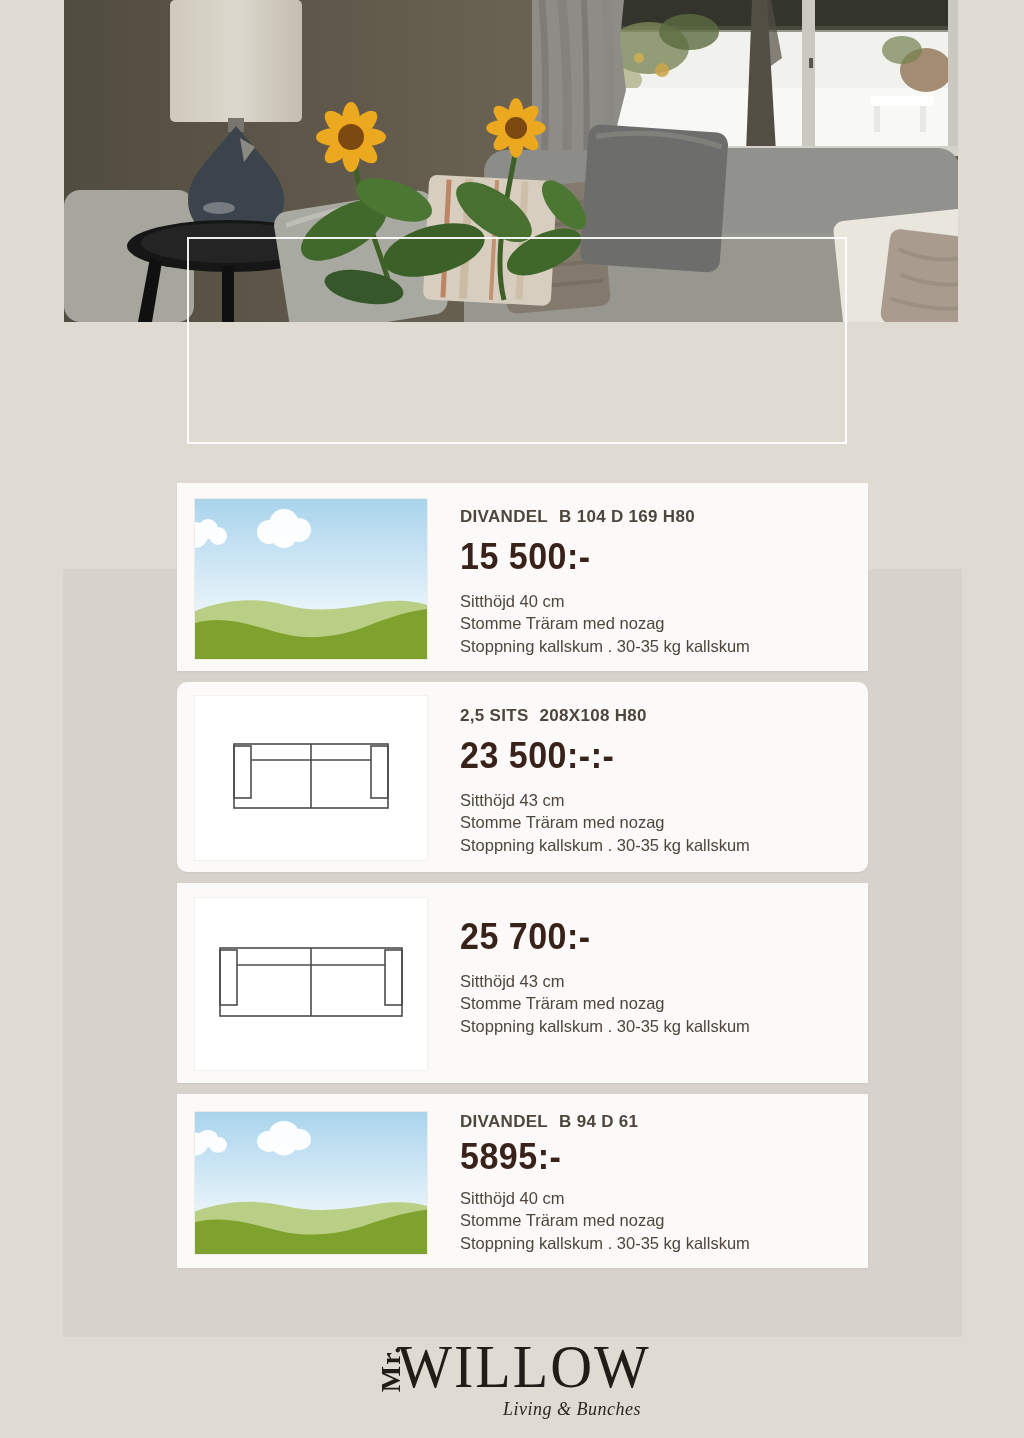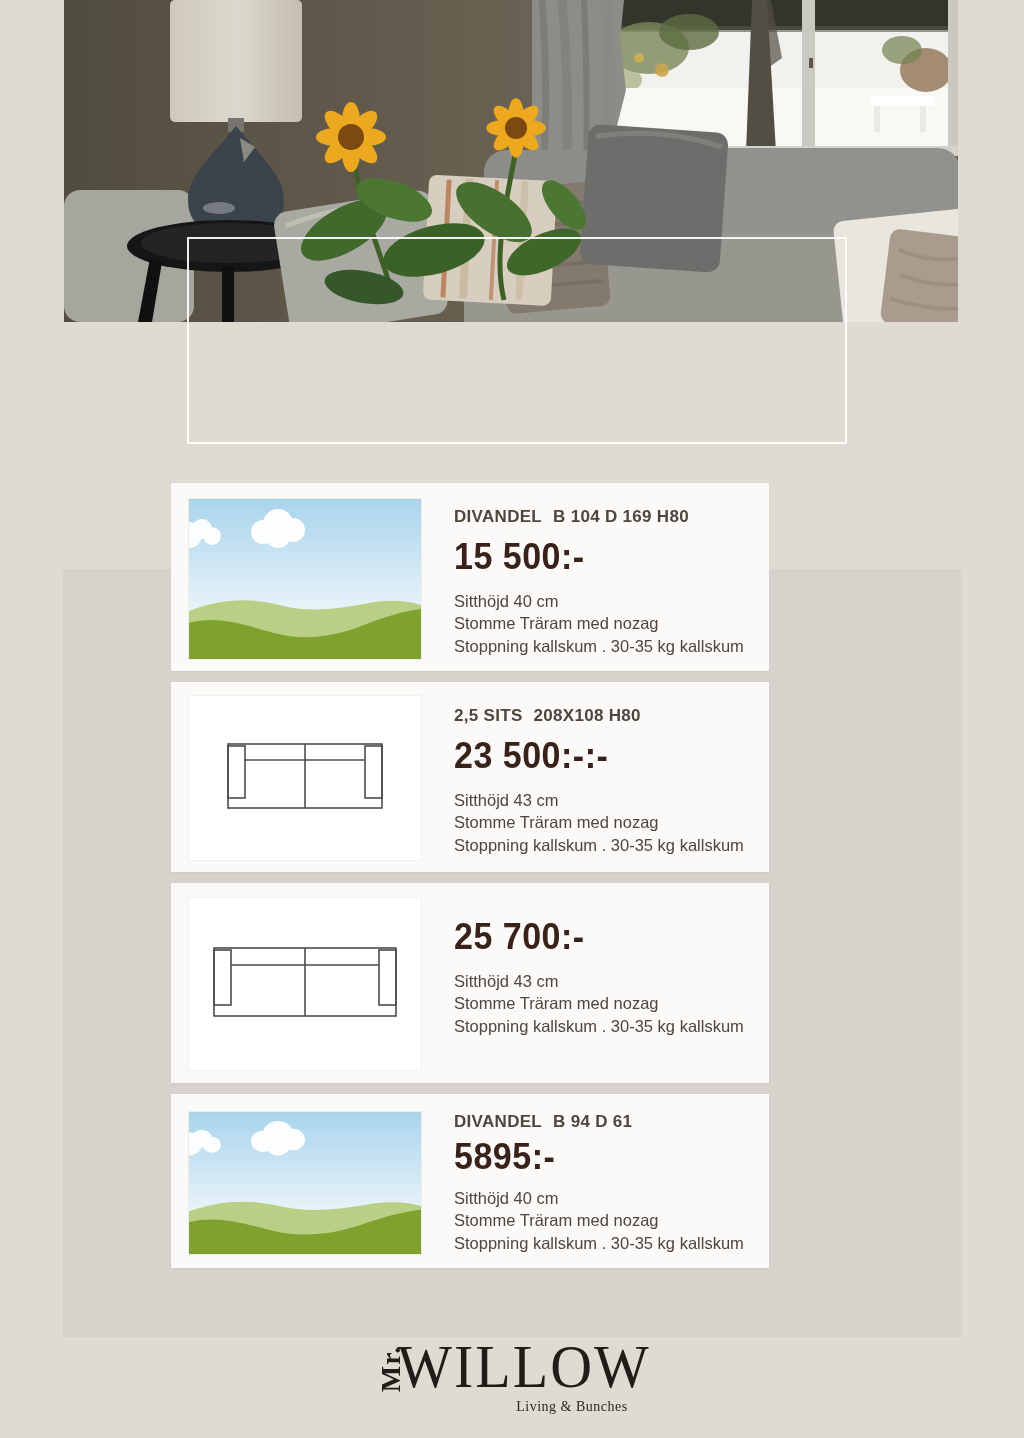--- a/index.html
+++ b/index.html
@@ -27,27 +27,27 @@
     color:#171310;transform:scaleY(1.5);transform-origin:top center;
     line-height:66px;height:100px;
   }
   .title-sub{
     margin-top:2px;font-size:30px;letter-spacing:7px;color:#a29486;
     transform:scaleY(1.2);transform-origin:top center;font-weight:400;
   }
   
   .mid-panel{position:absolute;left:63px;top:569px;width:899px;height:768px;background:#d7d3cc;z-index:1;}
   
-  .card-list{position:absolute;left:171px;top:483px;width:598px;z-index:3;}
+  .card-list{position:absolute;left:177px;top:483px;width:691px;z-index:3;}
   .product-card{
     position:relative;background:#fbfaf8;box-shadow:0 1px 2px rgba(0,0,0,.06);
     margin-bottom:11px;
   }
   .product-card:nth-child(1){height:188px;}
-  .product-card:nth-child(2){height:190px;}
+  .product-card:nth-child(2){height:190px;border-radius:10px;}
   .product-card:nth-child(3){height:200px;}
   .product-card:nth-child(4){height:174px;margin-bottom:0;}
   .card-media{position:absolute;left:17px;width:232px;background:#ffffff;}
   .product-card:nth-child(1) .card-media{height:160px;top:15px;border:1px solid #efece6;}
   .product-card:nth-child(2) .card-media{height:164px;top:13px;border:1px solid #f3f1ec;}
   .product-card:nth-child(3) .card-media{height:172px;top:14px;border:1px solid #f3f1ec;}
   .product-card:nth-child(4) .card-media{height:142px;top:17px;border:1px solid #efece6;}
   .card-media svg{display:block;width:100%;height:100%;}
   .card-info{position:absolute;left:283px;top:24px;right:12px;}
   .product-card:nth-child(4) .card-info{top:18px;}
@@ -68,21 +68,21 @@
     font-family:"Liberation Serif",serif;font-weight:700;font-size:28px;
     transform:rotate(-90deg) translateY(6px);transform-origin:center;
     letter-spacing:1px;line-height:20px;width:24px;height:52px;
     display:flex;align-items:center;justify-content:center;
   }
   .brand-name{
     font-family:"Liberation Serif",serif;font-weight:400;font-size:58px;
     letter-spacing:2px;line-height:54px;transform:scaleY(1.05);transform-origin:bottom left;
   }
   .brand-tagline{
-    font-family:"Liberation Serif",serif;font-size:14px;
+    font-family:"Liberation Serif",serif;font-style:italic;font-size:18px;
     margin-top:4px;padding-left:120px;letter-spacing:.5px;color:#2b2622;
   }
 </style>
 </head>
 <body>
 
 <div class="page">
 
   <div class="hero">
     <svg viewBox="0 0 894 322" preserveAspectRatio="none">

